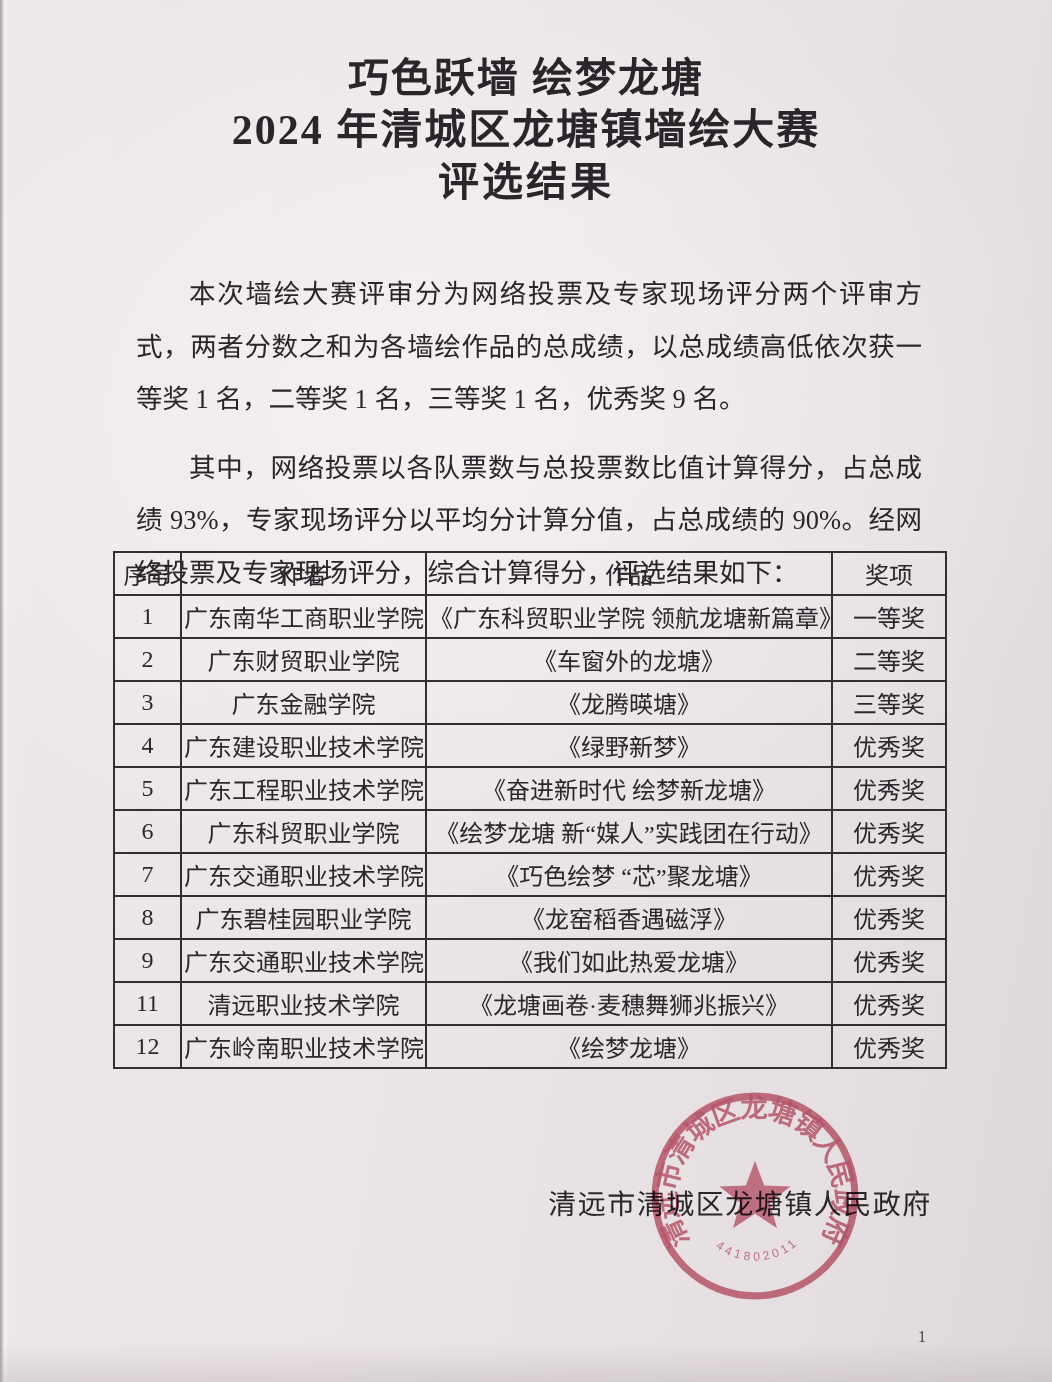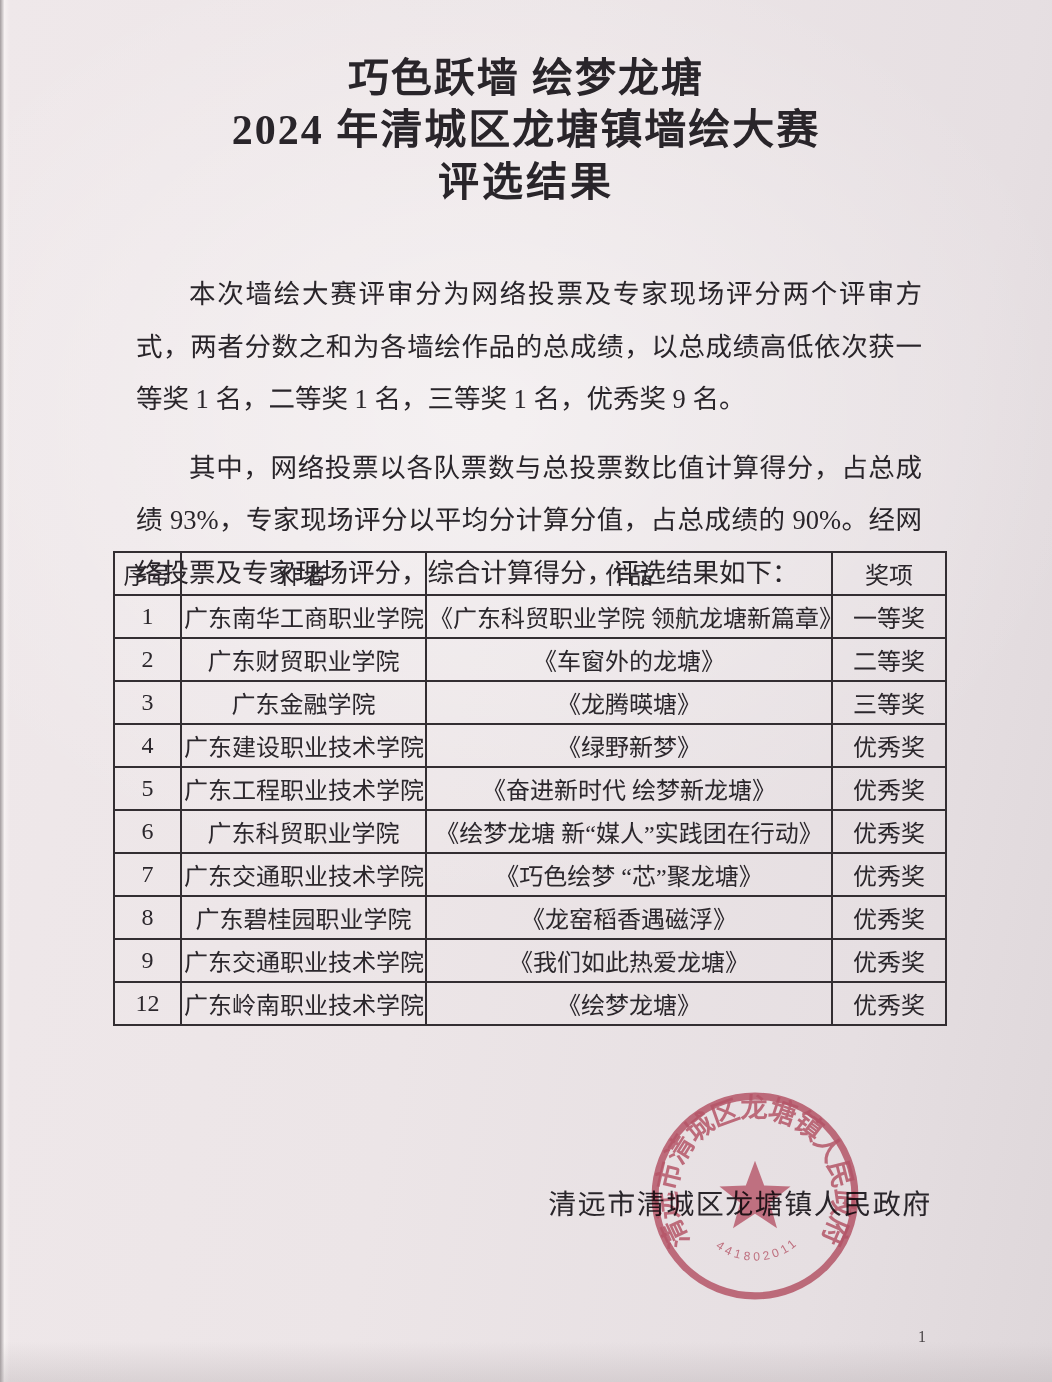--- a/index.html
+++ b/index.html
@@ -177,20 +177,26 @@
       <tr>
         <td>8</td>
         <td>广东碧桂园职业学院</td>
         <td>《龙窑稻香遇磁浮》</td>
         <td>优秀奖</td>
       </tr>
       <tr>
         <td>9</td>
         <td>广东交通职业技术学院</td>
         <td>《我们如此热爱龙塘》</td>
+        <td>优秀奖</td>
+      </tr>
+      <tr>
+        <td>11</td>
+        <td>清远职业技术学院</td>
+        <td>《龙塘画卷·麦穗舞狮兆振兴》</td>
         <td>优秀奖</td>
       </tr>
       <tr>
         <td>12</td>
         <td>广东岭南职业技术学院</td>
         <td>《绘梦龙塘》</td>
         <td>优秀奖</td>
       </tr>
     </tbody>
   </table>

